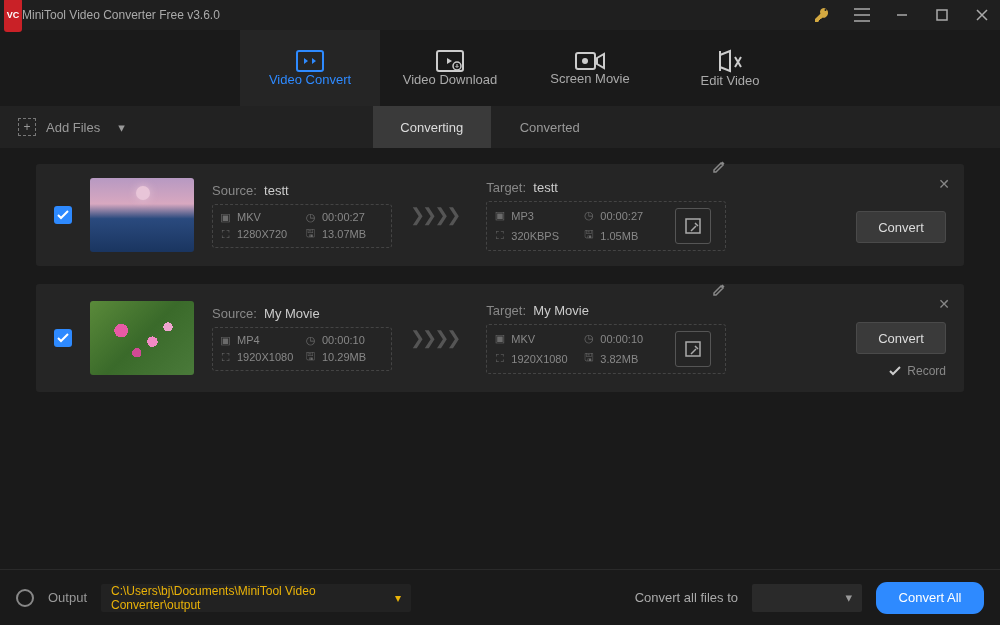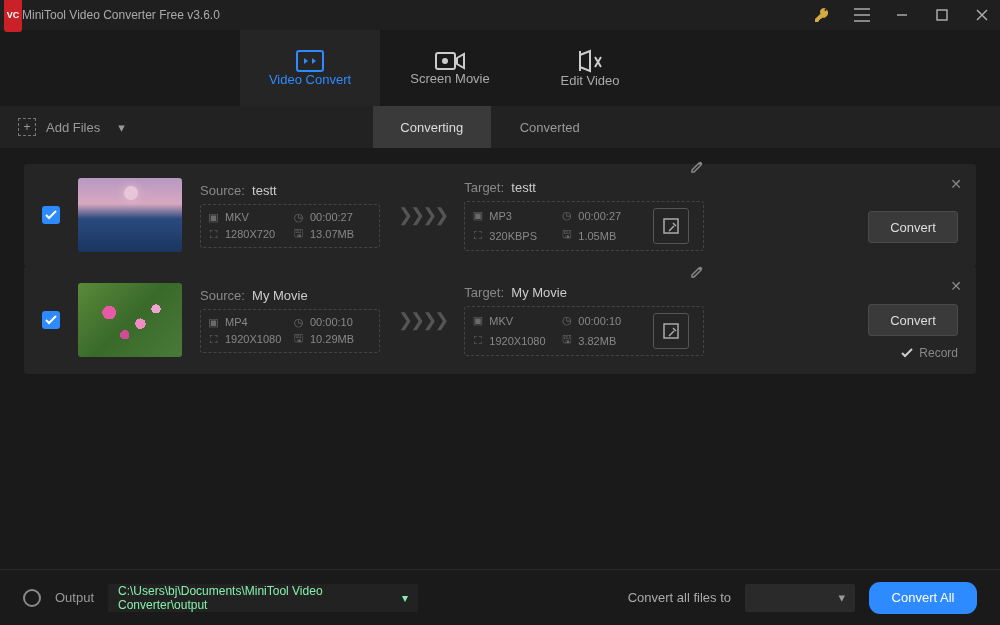--- a/index.html
+++ b/index.html
@@ -18,54 +18,54 @@
     .nav-icon { font-size: 22px; }
     
     .toolbar { display: flex; align-items: center; background: #222; height: 42px; }
     .add-files { display: flex; align-items: center; gap: 10px; padding: 0 18px; cursor: pointer; color: #999; }
     .add-files-icon { width: 18px; height: 18px; border: 1.5px dashed #777; display: flex; align-items: center; justify-content: center; font-size: 12px; }
     .add-files-caret { margin-left: 8px; }
     .sub-tabs { display: flex; margin-left: 230px; }
     .sub-tab { width: 118px; height: 42px; display: flex; align-items: center; justify-content: center; cursor: pointer; font-size: 13px; }
     .sub-tab.active { background: #3a3a3a; color: #ddd; }
     
-    .list { padding: 16px 24px; display: flex; flex-direction: column; }
+    .list { padding: 16px 36px; display: flex; flex-direction: column; gap: 18px; }
     .item { background: #252525; border-radius: 3px; padding: 14px 18px; display: flex; align-items: center; gap: 18px; position: relative; }
     .chk { width: 18px; height: 18px; background: #2e8aff; border-radius: 3px; display: flex; align-items: center; justify-content: center; color: #fff; cursor: pointer; flex-shrink: 0; }
     .thumb { width: 104px; height: 74px; border-radius: 3px; background: #333; flex-shrink: 0; }
     .thumb.beach { background: linear-gradient(180deg, #b799c2 0%, #d8a8c0 35%, #2a4a7e 55%, #1a3560 100%); position: relative; }
     .thumb.beach::after { content: ""; position: absolute; top: 8px; left: 46px; width: 14px; height: 14px; border-radius: 50%; background: #e8c5d8; box-shadow: 0 0 8px rgba(232,197,216,0.8); }
     .thumb.flowers { background: radial-gradient(circle at 30% 40%, #e85aa5 0%, #e85aa5 8%, transparent 8%),
                      radial-gradient(circle at 60% 55%, #f28ac4 0%, #f28ac4 7%, transparent 7%),
                      radial-gradient(circle at 45% 70%, #d14a95 0%, #d14a95 6%, transparent 6%),
                      radial-gradient(circle at 75% 35%, #f0a5d0 0%, #f0a5d0 5%, transparent 5%),
                      linear-gradient(135deg, #5a8a3a 0%, #3a6a2a 50%, #4a7a3a 100%); }
     
     .info { flex: 0 0 180px; }
     .info-title { color: #ccc; margin-bottom: 6px; font-size: 13px; }
     .info-title .lbl { color: #888; }
     .info-box { border: 1px dashed #444; border-radius: 3px; padding: 6px; display: grid; grid-template-columns: 1fr 1fr; gap: 4px; font-size: 11px; color: #888; }
     .info-cell { display: flex; align-items: center; gap: 5px; }
     .ico { width: 13px; height: 13px; display: inline-flex; align-items: center; justify-content: center; opacity: 0.7; }
     
     .arrows { color: #555; font-size: 18px; letter-spacing: -3px; flex-shrink: 0; }
     
-    .target-wrap { flex: 0 0 240px; position: relative; }
+    .target-wrap { flex: 0 0 240px; position: relative; margin-left: 10px; }
     .target-box { display: grid; grid-template-columns: 1fr 1fr 48px; border: 1px dashed #444; border-radius: 3px; padding: 6px; font-size: 11px; color: #888; gap: 4px; align-items: center; }
     .target-settings { grid-row: span 2; width: 36px; height: 36px; border: 1px solid #555; border-radius: 3px; display: flex; align-items: center; justify-content: center; cursor: pointer; margin-left: 4px; }
     .edit-icon { position: absolute; top: -20px; right: 0; color: #888; cursor: pointer; }
     
     .right { margin-left: auto; display: flex; flex-direction: column; align-items: flex-end; gap: 10px; flex-shrink: 0; margin-top: 24px; }
     .convert-btn { background: #3a3a3a; border: 1px solid #4a4a4a; color: #ddd; width: 90px; height: 32px; border-radius: 3px; cursor: pointer; font-size: 13px; }
     .close-x { position: absolute; top: 12px; right: 14px; color: #888; cursor: pointer; font-size: 14px; }
     .success { color: #888; font-size: 12px; display: flex; align-items: center; gap: 6px; }
     
-    .footer { position: absolute; bottom: 0; left: 0; right: 0; height: 56px; background: #1a1a1a; border-top: 1px solid #2a2a2a; display: flex; align-items: center; padding: 0 23px; gap: 14px; }
+    .footer { position: absolute; bottom: 0; left: 0; right: 0; height: 56px; background: #1a1a1a; border-top: 1px solid #2a2a2a; display: flex; align-items: center; padding: 0 16px; gap: 14px; }
     .clock-icon { width: 18px; height: 18px; border: 2px solid #888; border-radius: 50%; position: relative; }
-    .output-path { flex: 0 0 310px; background: #222; height: 28px; display: flex; align-items: center; padding: 0 10px; color: #86efac; font-size: 12px; border-radius: 2px; justify-content: flex-start; }
+    .output-path { flex: 0 0 310px; background: #222; height: 28px; display: flex; align-items: center; padding: 0 10px; color: #eab308; font-size: 12px; border-radius: 2px; justify-content: flex-start; }
     .all-to-label { color: #aaa; font-size: 13px; margin-left: auto; }
     .all-to-select { width: 110px; height: 28px; background: #2a2a2a; border-radius: 2px; display: flex; align-items: center; justify-content: flex-end; padding: 0 10px; cursor: pointer; }
     .convert-all { background: #2e8aff; color: #fff; border: none; width: 108px; height: 32px; border-radius: 11px; font-size: 13px; cursor: pointer; font-weight: 500; }
     svg { display: block; }
   </style>
 </head>
 <body>
 
 <div class="titlebar">
   <div class="app-icon">VC</div>
@@ -104,20 +104,31 @@
     <span class="nav-icon">
       <svg width="28" height="22" viewBox="0 0 28 22">
           <rect x="1" y="1" width="26" height="20" rx="2" fill="none" stroke="#2e8aff" stroke-width="2"></rect>
           <path d="M8 8l4 3-4 3zM16 8l4 3-4 3z" fill="#2e8aff"></path>
         </svg>
     </span>
     <span>Video Convert</span>
   </div>
   <div class="nav-tab">
     <span class="nav-icon">
+      <svg width="28" height="22" viewBox="0 0 28 22">
+          <rect x="1" y="1" width="26" height="20" rx="2" fill="none" stroke="#ccc" stroke-width="2"></rect>
+          <path d="M11 8l5 3-5 3z" fill="#ccc"></path>
+          <circle cx="21" cy="16" r="4" fill="#1a1a1a" stroke="#ccc" stroke-width="1.5"></circle>
+          <path d="M21 14v3m-1.5-1l1.5 1.5 1.5-1.5" stroke="#ccc" stroke-width="1" fill="none"></path>
+        </svg>
+    </span>
+    <span>Video Download</span>
+  </div>
+  <div class="nav-tab">
+    <span class="nav-icon">
       <svg width="30" height="20" viewBox="0 0 30 20">
           <rect x="1" y="2" width="19" height="16" rx="2" fill="none" stroke="#ccc" stroke-width="2"></rect>
           <path d="M22 7l7-4v14l-7-4z" fill="none" stroke="#ccc" stroke-width="2"></path>
           <circle cx="10" cy="10" r="3" fill="#ccc"></circle>
         </svg>
     </span>
     <span>Screen Movie</span>
   </div>
   <div class="nav-tab">
     <span class="nav-icon">

